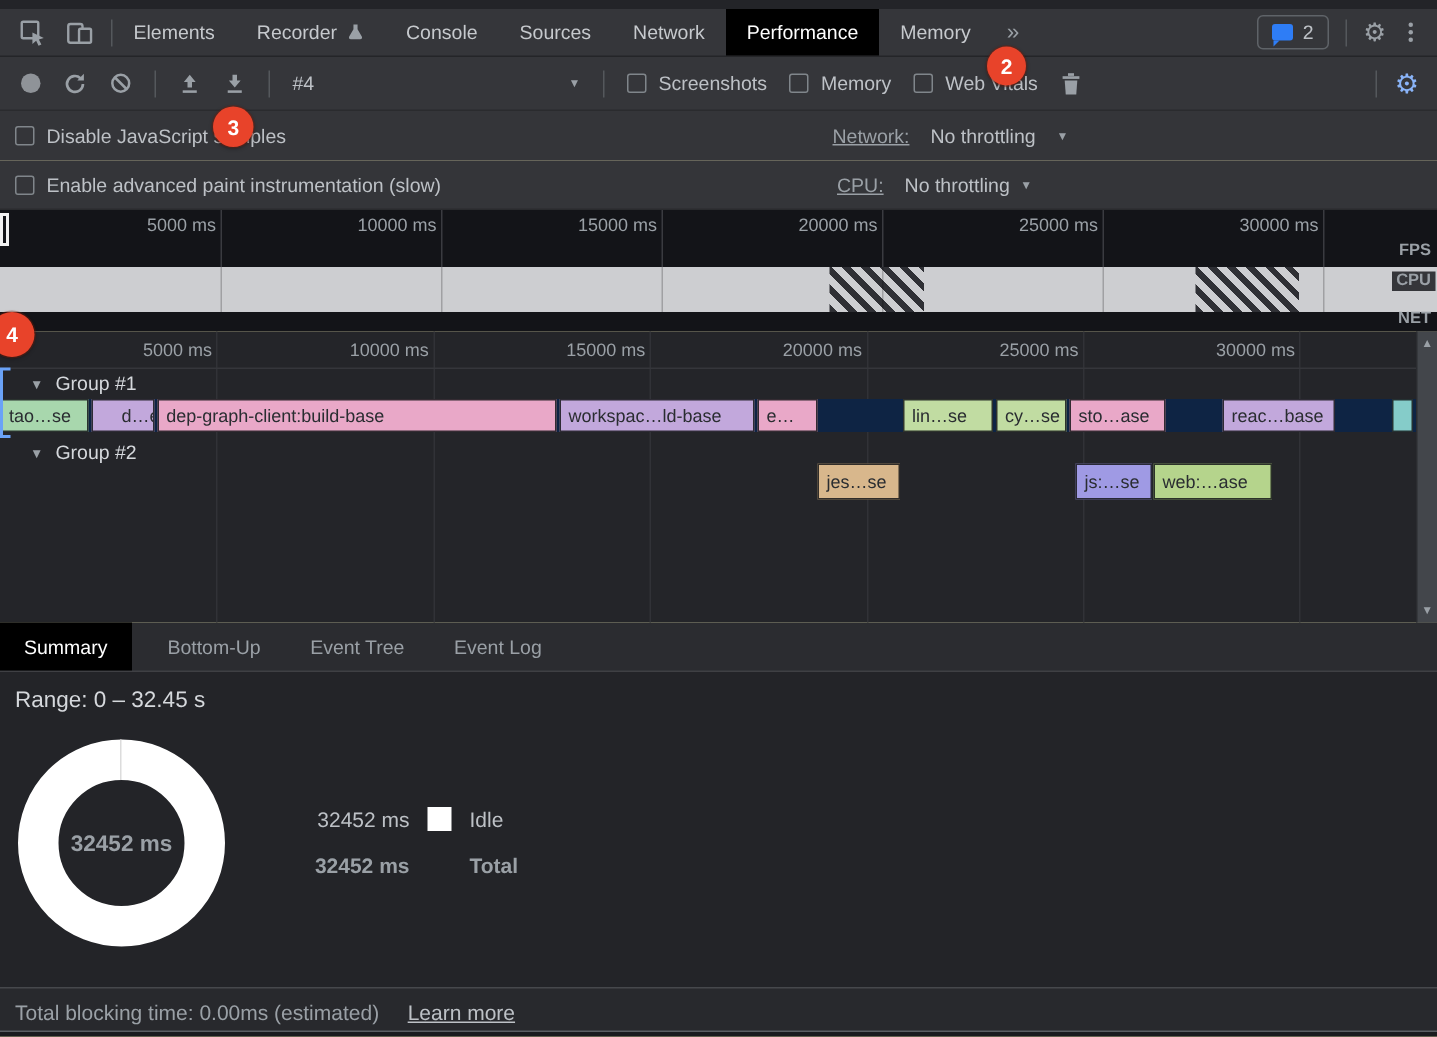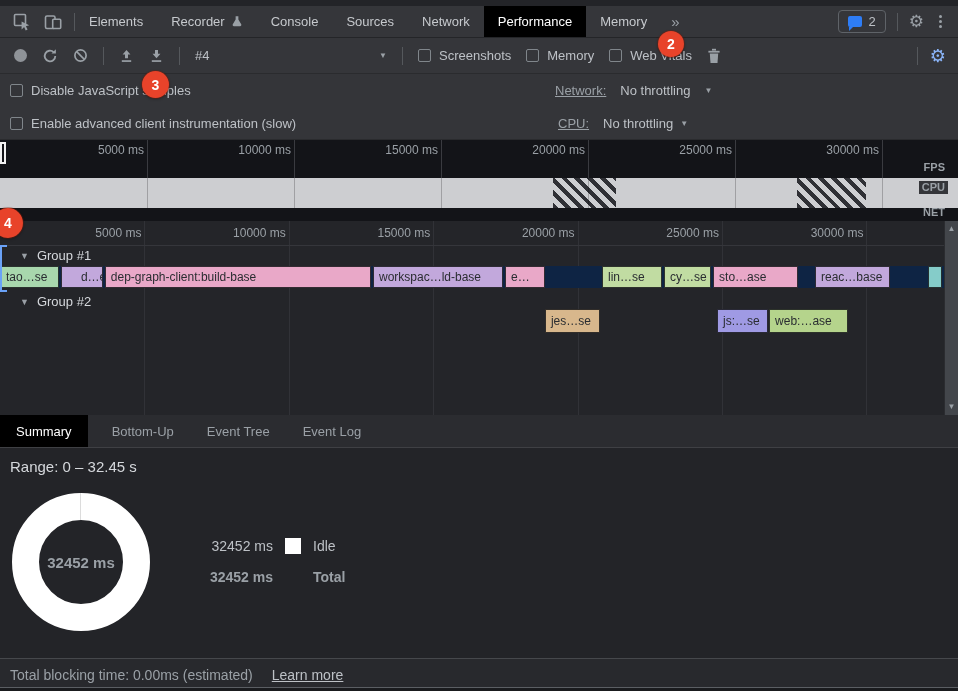--- a/index.html
+++ b/index.html
@@ -44,21 +44,21 @@
   .throt .caret{margin-left:14px;}
   
   .overview{position:absolute;top:140px;left:0;width:100%;height:81px;background:#131418;}
   .ov-line-a{position:absolute;top:0;height:38px;width:1px;background:#3a3b40;}
   .ov-line-b{position:absolute;top:38px;height:30px;width:1px;background:rgba(0,0,0,0.22);z-index:3;}
   .ov-label{position:absolute;top:3px;width:70px;text-align:right;font-size:12px;color:#9aa0a6;}
   .cpu-band{position:absolute;top:38px;left:0;right:0;height:30px;background:#cdced1;z-index:2;}
   .hatch{position:absolute;top:0;height:100%;
          background:repeating-linear-gradient(45deg,#2f3035 0px,#2f3035 4px,rgba(0,0,0,0) 4px,rgba(0,0,0,0) 9px);}
   .ov-handle{position:absolute;left:0;top:2px;width:6px;height:22px;border:2px solid #f1f1f1;background:#131418;box-sizing:border-box;z-index:4;}
-  .lane{position:absolute;right:10px;font-size:11px;font-weight:bold;color:#9aa0a6;
+  .lane{position:absolute;right:1px;font-size:11px;font-weight:bold;color:#9aa0a6;
         background:rgba(32,33,36,0.88);padding:0 3px;z-index:5;line-height:13px;text-align:center;}
   .lane.fps{top:21px;background:transparent;}
   .lane.cpu{top:41px;}
   .lane.net{top:66px;background:transparent;}
   
   .flame{position:absolute;top:221px;left:0;width:100%;height:194px;background:#242529;}
   .m-line{position:absolute;top:0;height:194px;width:1px;background:#313237;}
   .m-label{position:absolute;top:5px;width:70px;text-align:right;font-size:12px;color:#9aa0a6;z-index:2;}
   .ruler-sep{position:absolute;top:24px;left:0;right:14px;height:1px;background:#35363b;}
   .g-head{position:absolute;left:20px;display:flex;align-items:center;gap:8px;color:#d5d8dc;z-index:2;}
@@ -238,21 +238,21 @@
     </div>
     <div class="throt" style="left:555px;">
       <span class="lbl">Network:</span>
       <span class="val">No throttling</span>
       <span class="caret">▼</span>
     </div>
   </div>
   <div class="srow r4">
     <div class="cb">
       <span class="cbbox"></span>
-      <span>Enable advanced client instrumentation (slow)</span>
+      <span>Enable advanced paint instrumentation (slow)</span>
     </div>
     <div class="throt" style="left:558px;">
       <span class="lbl">CPU:</span>
       <span class="val">No throttling</span>
       <span class="caret" style="margin-left:7px;">▼</span>
     </div>
   </div>
 
   <div class="overview">
     <div>
@@ -308,21 +308,21 @@
       <span>Group #1</span>
     </div>
     <div class="bar-row row1">
         <div class="bar" style="left: 0px; width: 58.9152px; background: rgb(168, 215, 173);">tao…se</div>
         <div class="bar" style="left: 60.9368px; width: 42.0204px; background: rgb(194, 168, 220); padding-left: 19px;">d…e</div>
         <div class="bar" style="left: 372.985px; width: 129.96px; background: rgb(194, 168, 220);">workspac…ld-base</div>
         <div class="bar" style="left: 104.834px; width: 266.129px; background: rgb(233, 168, 200);">dep-graph-client:build-base</div>
         <div class="bar" style="left: 504.967px; width: 39.9988px; background: rgb(233, 168, 200);">e…</div>
         <div class="bar" style="left: 602.004px; width: 60.0704px; background: rgb(193, 220, 162);">lin…se</div>
         <div class="bar" style="left: 663.951px; width: 47.0744px; background: rgb(193, 220, 162);">cy…se</div>
-        <div class="bar" style="left: 713.047px; width: 85px; background: rgb(233, 168, 200);">sto…ase</div>
+        <div class="bar" style="left: 713.047px; width: 64px; background: rgb(233, 168, 200);">sto…ase</div>
         <div class="bar" style="left: 815px; width: 75px; background: rgb(194, 168, 220);">reac…base</div>
         <div class="bar" style="left: 927.914px; width: 14.1512px; background: rgb(133, 204, 201);"></div>
       </div>
     <div class="g-head g2">
       <span class="tri">▼</span>
       <span>Group #2</span>
     </div>
     <div class="bar-row row2">
         <div class="bar" style="left: 544.966px; width: 55.4496px; background: rgb(216, 183, 140);">jes…se</div>
         <div class="bar" style="left: 717.09px; width: 50.8288px; background: rgb(159, 154, 228);">js:…se</div>

